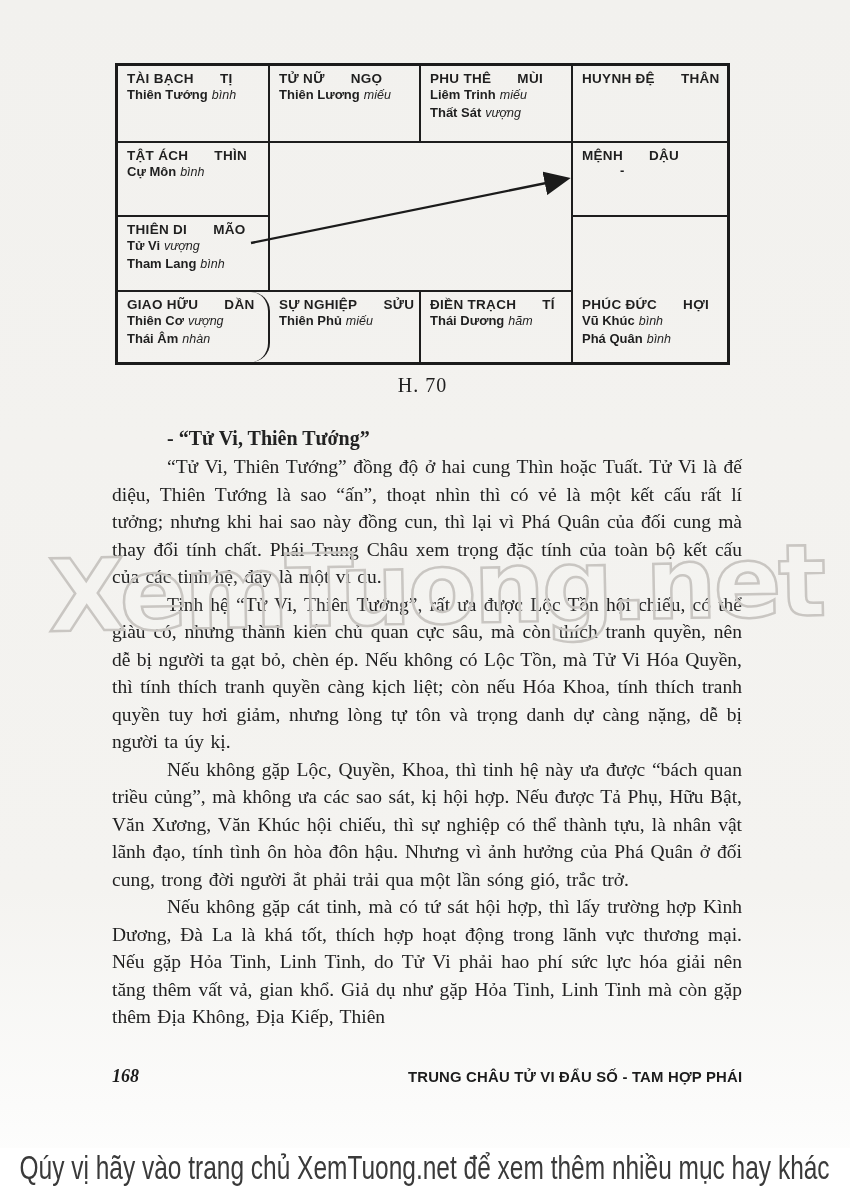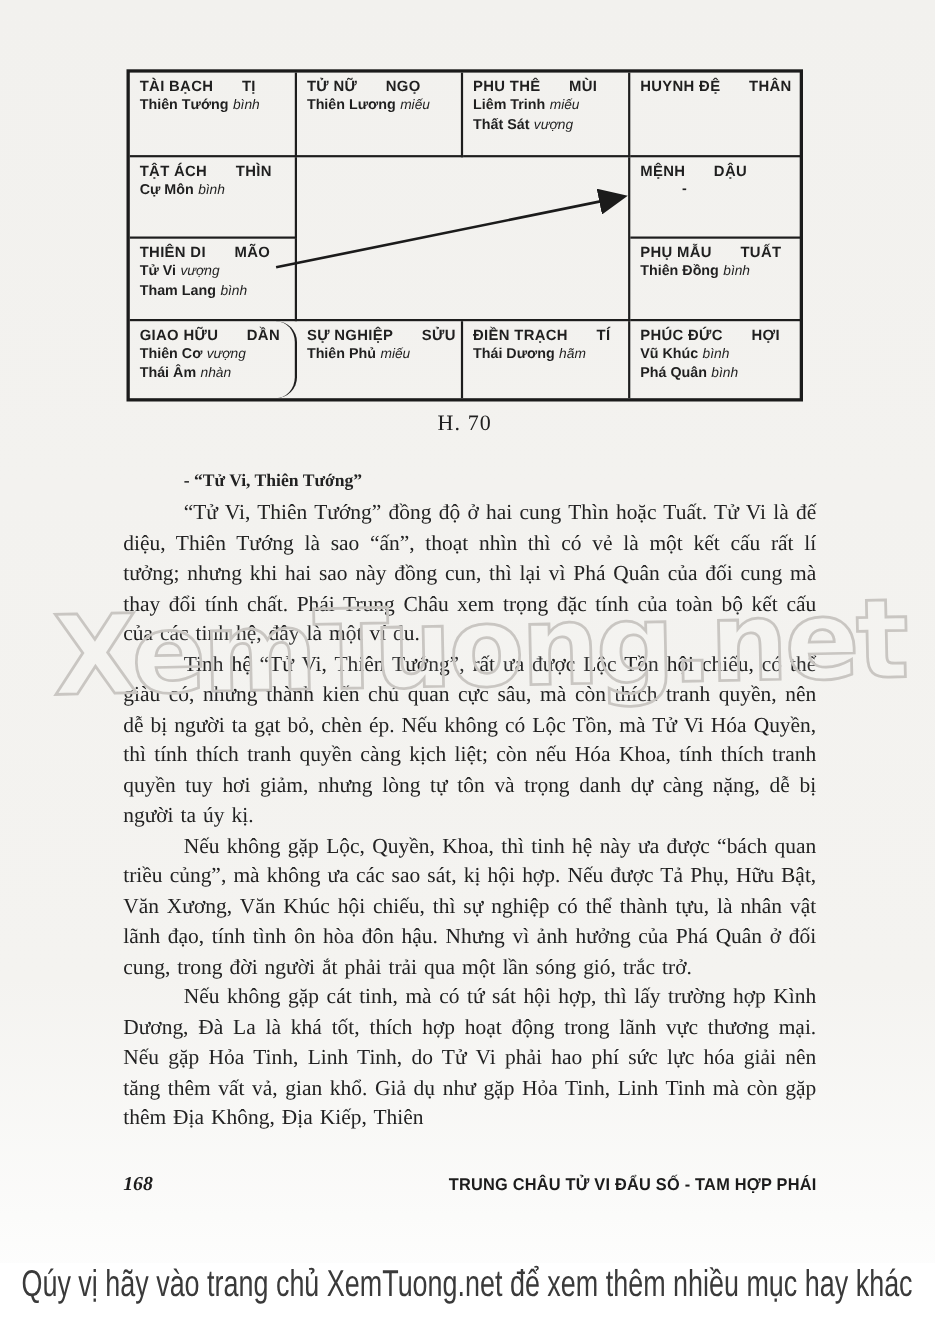--- a/index.html
+++ b/index.html
@@ -43,21 +43,21 @@
     font-size:12.5px;margin-left:4px;}
   .cell-note{font-size:13px;font-weight:bold;padding-left:38px;line-height:16px;}
   .arrow-svg{position:absolute;left:0;top:0;width:100%;height:100%;z-index:5;pointer-events:none;}
 
   
   .fig-caption{position:absolute;left:115px;top:374px;width:615px;text-align:center;
     font-size:20px;color:var(--ink);letter-spacing:1px;}
 
   
   .body-text{position:absolute;left:112px;top:424px;width:630px;color:#222;}
-  .body-heading{font-weight:bold;font-size:16px;line-height:28px;padding-left:55px;
+  .body-heading{font-weight:bold;font-size:20px;line-height:28px;padding-left:55px;
     margin-bottom:1px;}
   .body-text p{font-size:19.5px;line-height:27.5px;text-align:justify;text-indent:55px;
     word-spacing:1.5px;}
 
   
   .watermark{position:absolute;left:48px;top:530px;width:800px;z-index:9;pointer-events:none;
     font-family:"DejaVu Sans",sans-serif;font-weight:bold;font-size:100px;letter-spacing:-3px;
     color:rgba(255,255,255,0.08);
     -webkit-text-stroke:2.5px var(--watermark);
     text-stroke:2.5px var(--watermark);
@@ -149,29 +149,20 @@
         <span class="branch">MÃO</span>
       </div>
       <div class="star-line">
         <span>Tử Vi</span><span class="star-status">vượng</span>
       </div>
       <div class="star-line">
         <span>Tham Lang</span><span class="star-status">bình</span>
       </div>
     </div>
 
-    <div class="cell r3c4 bB">
-      <div class="cell-head">
-        <span>PHỤ MẪU</span>
-        <span class="branch">TUẤT</span>
-      </div>
-      <div class="star-line">
-        <span>Thiên Đồng</span><span class="star-status">bình</span>
-      </div>
-    </div>
 
     <div class="cell r4c1 bR">
       <div class="cell-head">
         <span>GIAO HỮU</span>
         <span class="branch">DẦN</span>
       </div>
       <div class="star-line">
         <span>Thiên Cơ</span><span class="star-status">vượng</span>
       </div>
       <div class="star-line">

